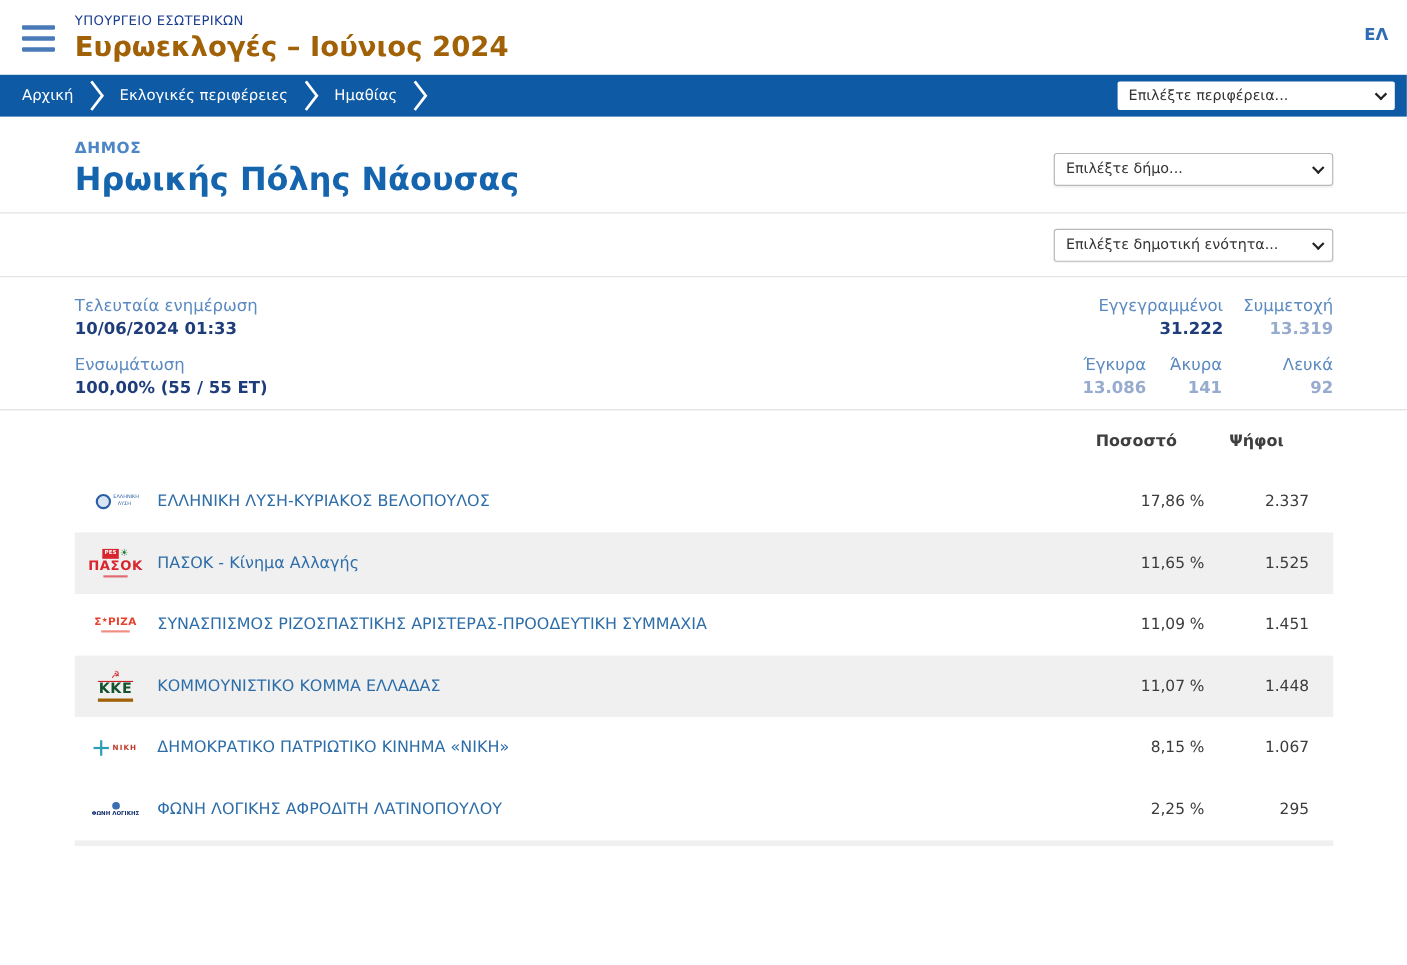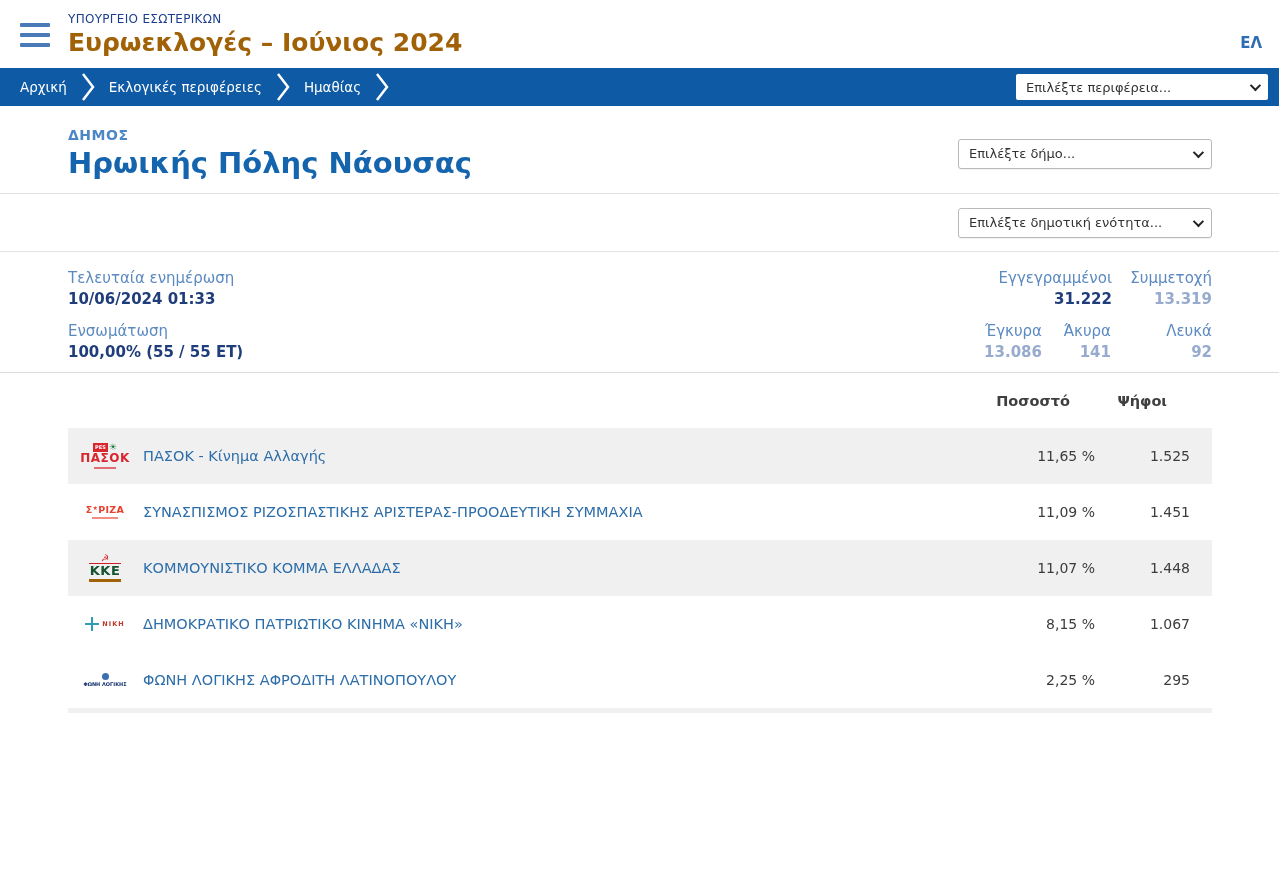--- a/index.html
+++ b/index.html
@@ -7,21 +7,21 @@
     font-family:"DejaVu Sans","Liberation Sans",sans-serif; }
   .page { width:1279px; height:877px; position:relative; }
 
   
   .top-header { height:68px; display:flex; align-items:center; padding:0 17px 0 20px; background:#fff; }
   .hamburger { width:30px; height:24px; display:flex; flex-direction:column; justify-content:space-between; cursor:pointer; margin-top:2px; }
   .hamburger div { height:4px; background:#4a79b8; border-radius:1px; }
   .brand { margin-left:18px; }
   .brand-ministry { font-size:12px; color:#1b3e8f; letter-spacing:.3px; }
   .brand-title { font-size:25px; color:#a16207; font-weight:600; margin-top:2px; }
-  .lang { margin-left:auto; font-size:15px; color:#2e6db4; font-weight:600; cursor:pointer; align-self:flex-start; margin-top:34px; }
+  .lang { margin-left:auto; font-size:15px; color:#2e6db4; font-weight:600; cursor:pointer; align-self:flex-start; margin-top:22px; }
 
   
   .bluebar { height:38px; background:#0e5aa4; display:flex; align-items:center; padding-left:14px; position:relative; }
   .crumb { color:#fff; font-size:13.5px; padding:0 6px; cursor:pointer; white-space:nowrap; }
   .crumb-sep { width:14px; height:28px; margin:0 8px; flex:0 0 auto; }
   .crumb-sep svg { display:block; }
   .select { background:#fff; display:flex; align-items:center; justify-content:space-between; cursor:pointer; color:#333; font-size:13px; }
   .select-bar { position:absolute; right:11px; top:6px; width:252px; height:26px; border-radius:2px; padding:0 10px; }
   .chev { width:8px; height:8px; border-right:2px solid #222; border-bottom:2px solid #222; transform:rotate(45deg) translateY(-2px); flex:0 0 auto; }
 
@@ -194,20 +194,31 @@
       </div>
     </div>
   </div>
 
   <div class="table-area">
     <div class="thead">
       <div class="th-pct">Ποσοστό</div>
       <div class="th-votes">Ψήφοι</div>
     </div>
     <div id="rows">
+        <div class="row">
+    <div class="logo">
+            <div class="el-row">
+              <div class="el-emblem"></div>
+              <div class="el-text">ΕΛΛΗΝΙΚΗ ΛΥΣΗ</div>
+            </div>
+          </div>
+    <a class="pname">ΕΛΛΗΝΙΚΗ ΛΥΣΗ-ΚΥΡΙΑΚΟΣ ΒΕΛΟΠΟΥΛΟΣ</a>
+    <div class="pct">17,86 %</div>
+    <div class="votes">2.337</div>
+  </div>
         <div class="row alt">
     <div class="logo">
             <div class="pasok-top">
               <span class="pes-badge">PES</span>
               <span class="pasok-sun">☀</span>
             </div>
             <div class="pasok-text">ΠΑΣΟΚ</div>
             <div class="pasok-line"></div>
           </div>
     <a class="pname">ΠΑΣΟΚ - Κίνημα Αλλαγής</a>

